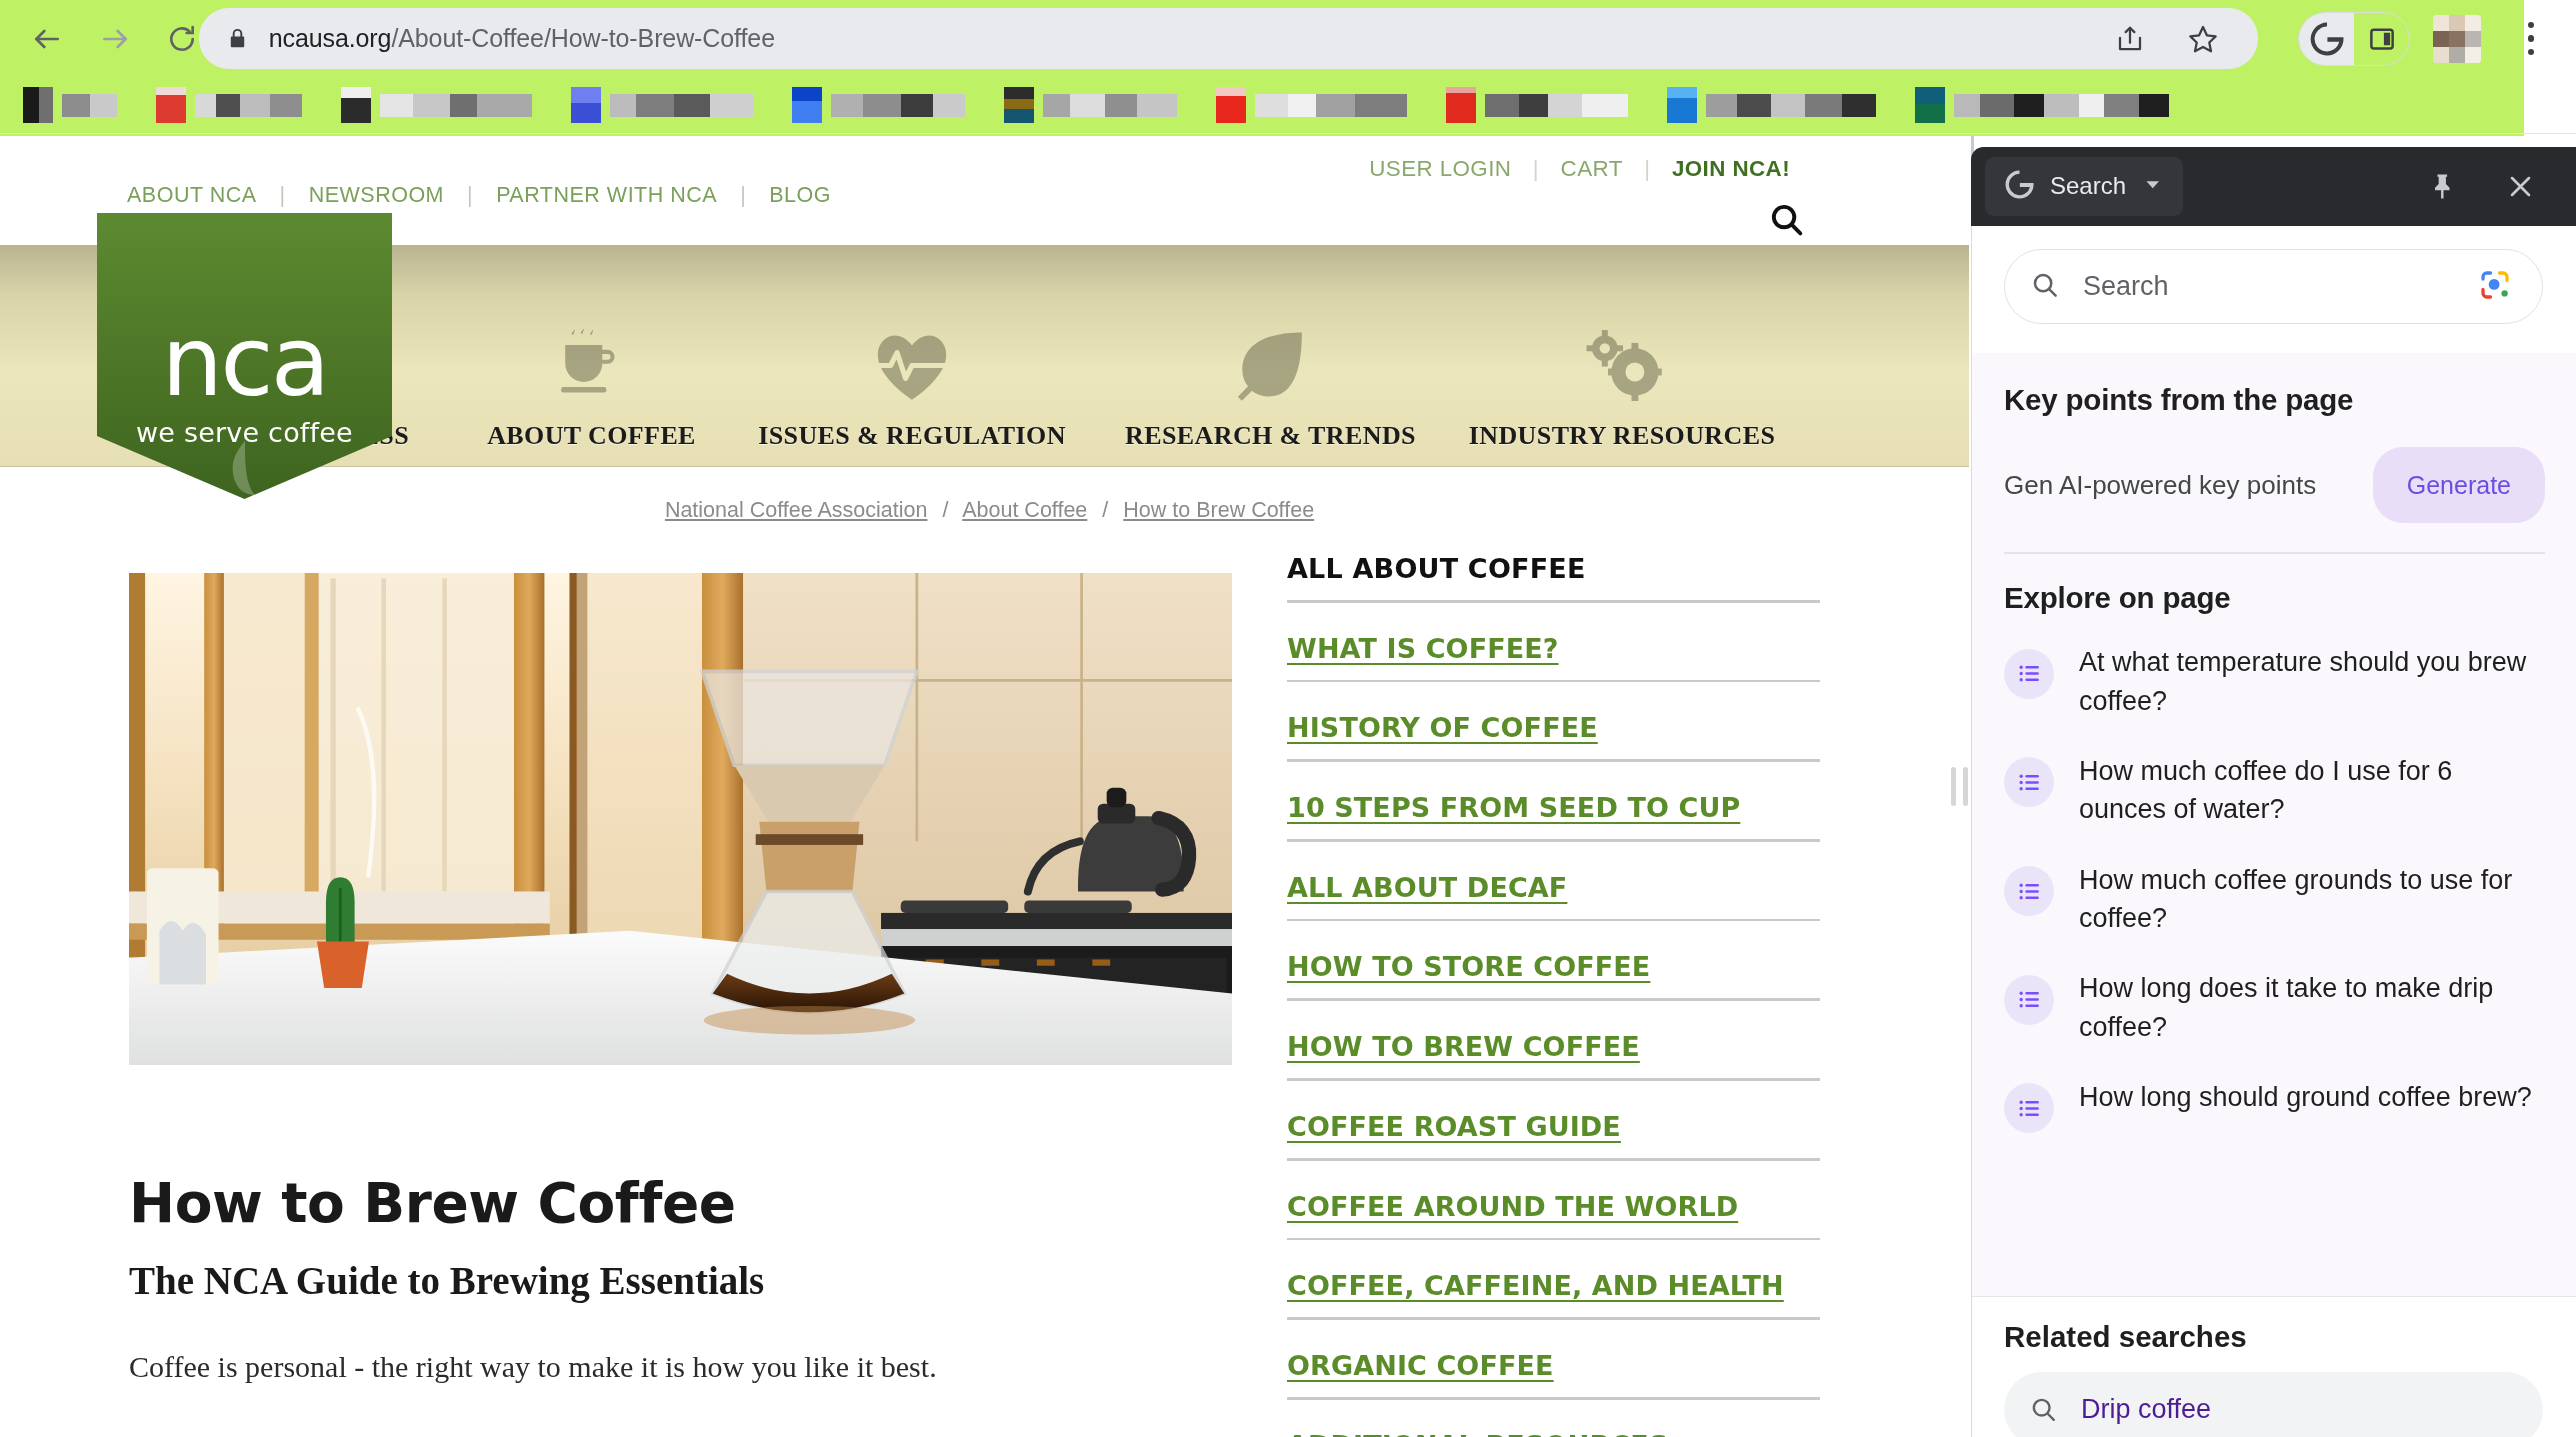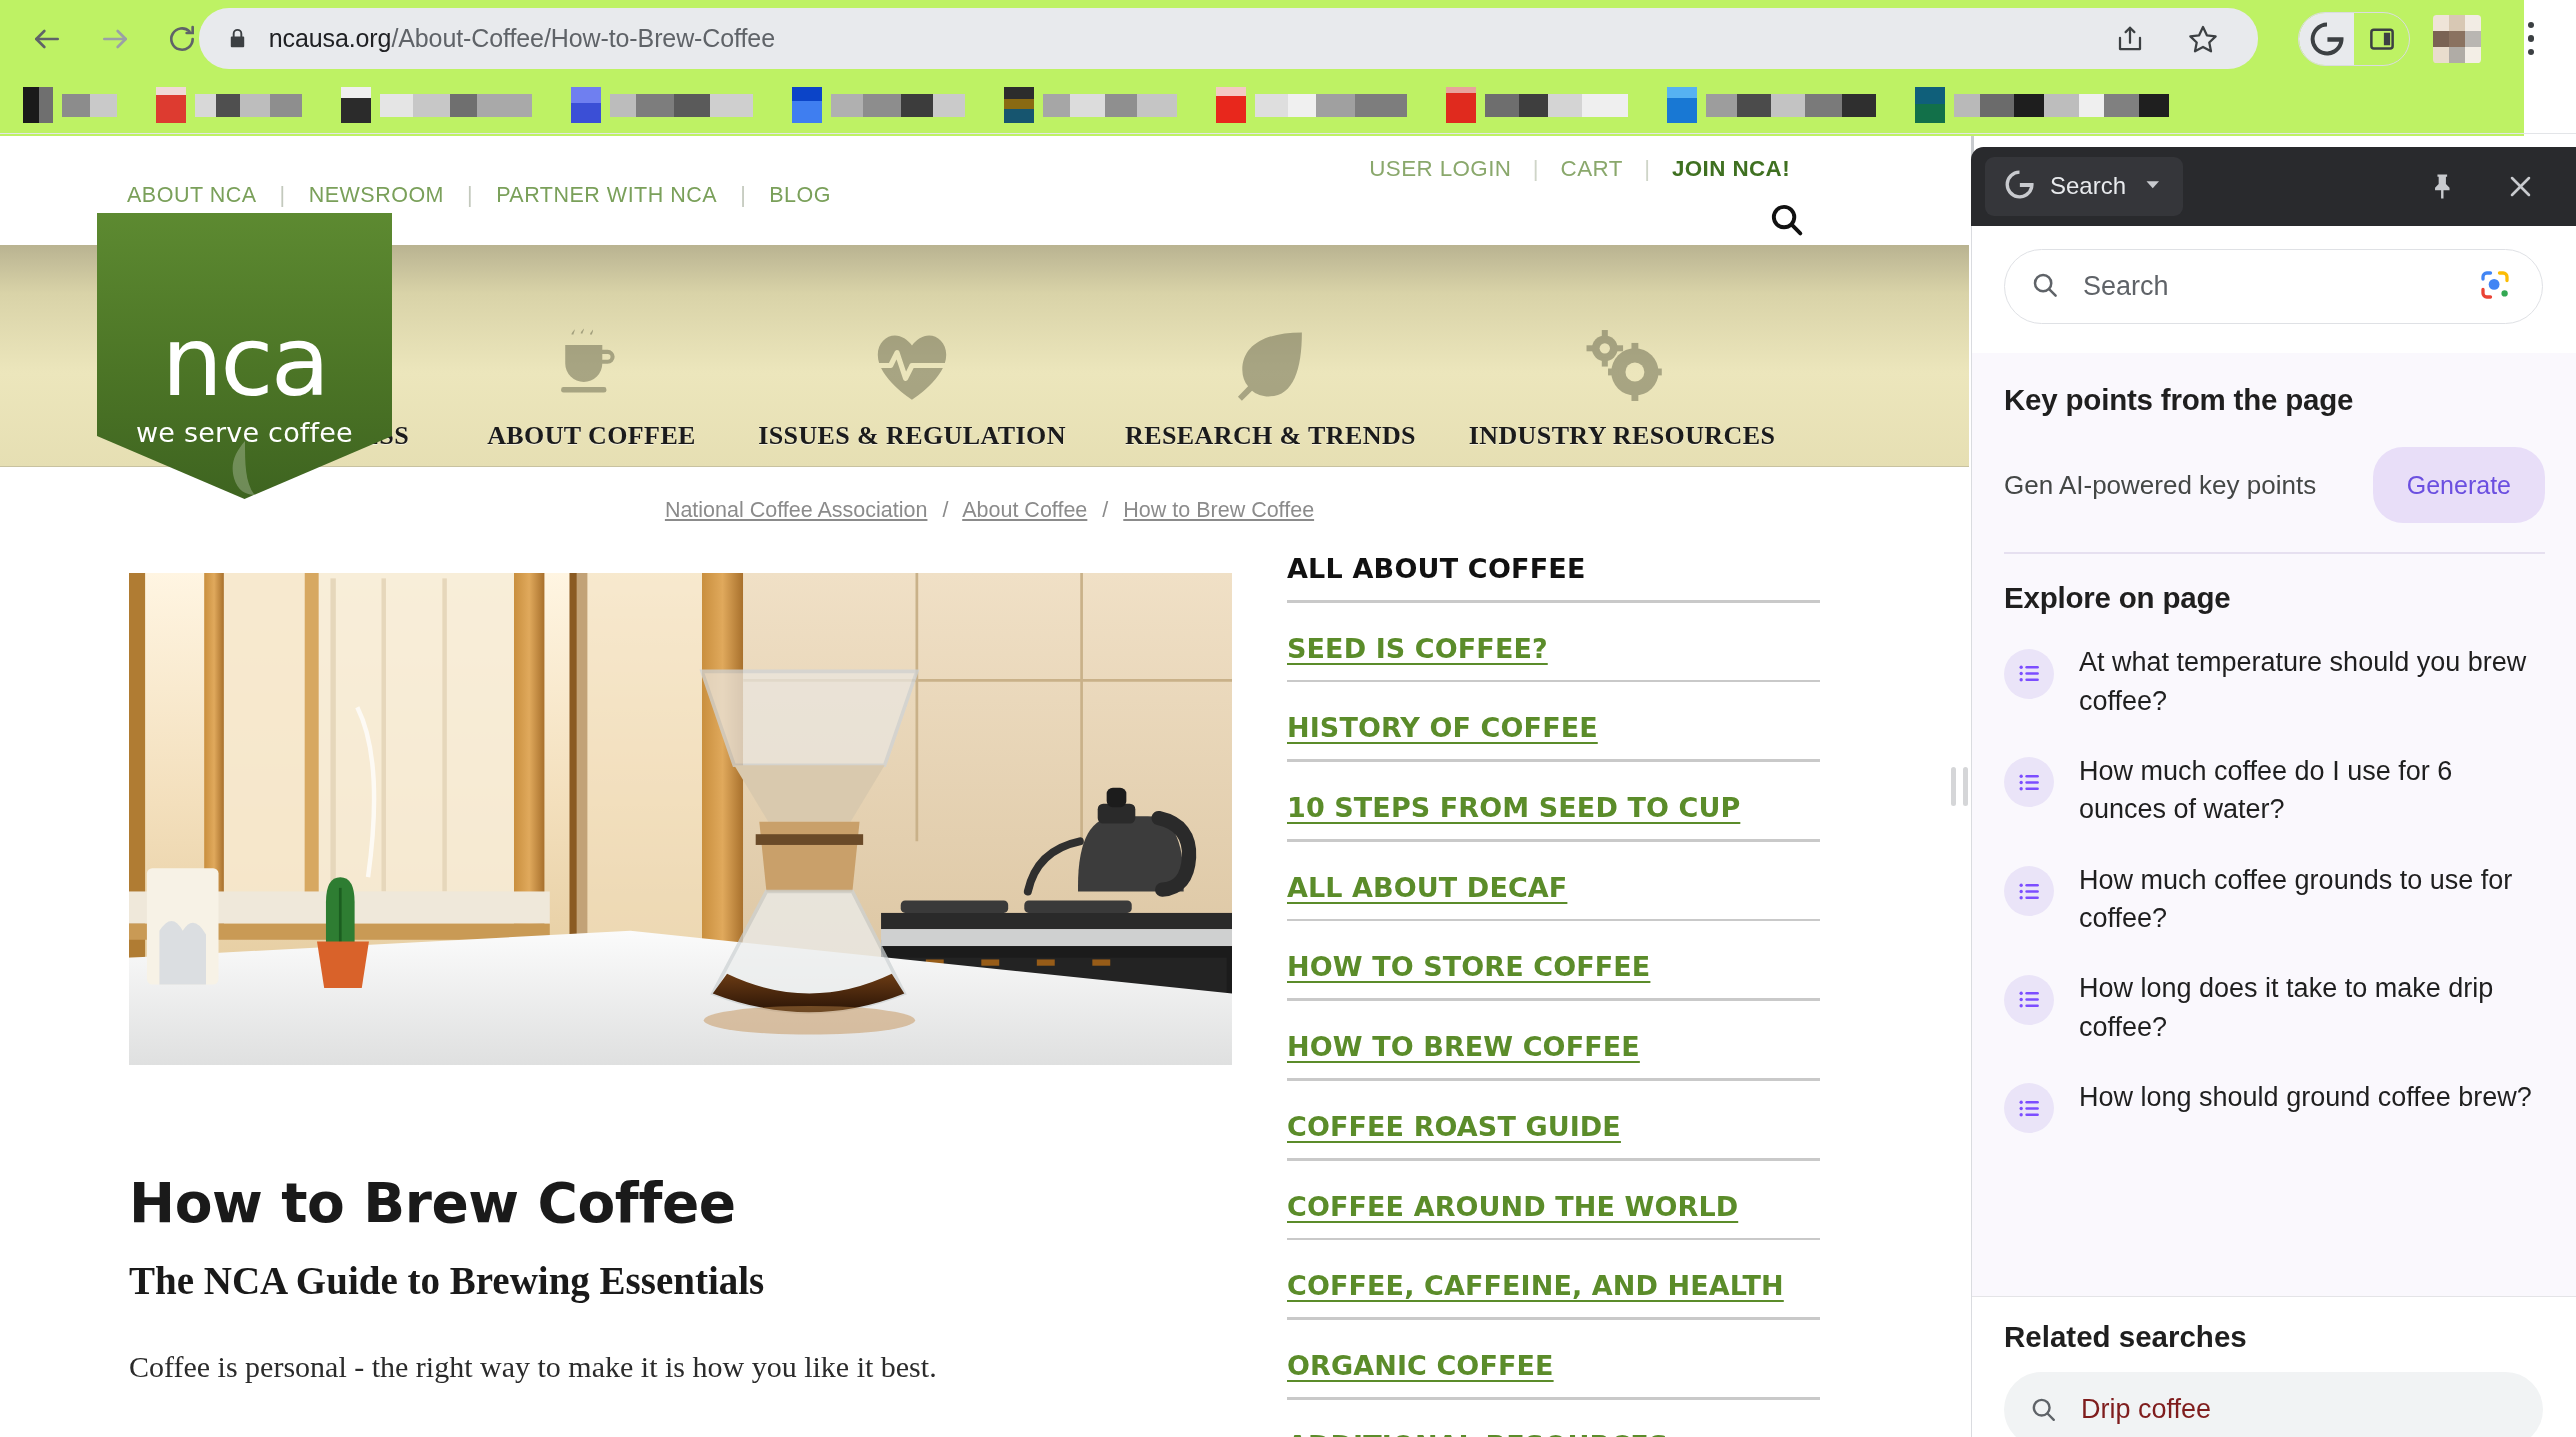--- a/index.html
+++ b/index.html
@@ -253,21 +253,21 @@
 
   .sp-related {
     position: absolute; left: 0; bottom: 0; width: 605px; height: 141px;
     background: #ffffff; border-top: 0.9px solid #e4e4e7;
   }
   .sp-related-title { position: absolute; left: 32px; top: 23px; font-size: 29.5px; font-weight: bold; color: #1f1f1f; }
   .sp-chip {
     position: absolute; left: 32px; top: 75px; width: 539px; height: 75px;
     background: #f1f3f4; border-radius: 38px; display: flex; align-items: center; cursor: pointer;
   }
-  .sp-chip-label { margin-left: 23px; font-size: 27px; color: #7f1d1d; }
+  .sp-chip-label { margin-left: 23px; font-size: 27px; color: #4c1d95; }
 
   .sp-drag-handle {
     position: absolute; left: -23px; top: 50%; transform: translateY(-50%);
     width: 23px; height: 54px; display: flex; align-items: center; justify-content: center; gap: 6.3px;
     z-index: 45; cursor: col-resize;
   }
   .sp-drag-handle i { display: block; width: 5.4px; height: 39px; background: #d5d6d8; border-radius: 2.7px; }
   .sp-edge { position: absolute; left: 0; top: 0; width: 2.7px; height: 1301px; background: #9aa0a6; opacity: .55; }
 </style>
 </head>
@@ -609,21 +609,21 @@
 
       <h1 class="article-h1">How to Brew Coffee</h1>
       <h2 class="article-h2">The NCA Guide to Brewing Essentials</h2>
       <p class="article-p">Coffee is personal - the right way to make it is how you like it best.</p>
     </div>
 
     <div class="aside">
       <div class="aside-title">ALL ABOUT COFFEE</div>
       <div class="aside-rule"></div>
 
-      <a class="aside-link">SEED IS COFFEE?</a>
+      <a class="aside-link">WHAT IS COFFEE?</a>
       <div class="aside-rule"></div>
       <a class="aside-link">HISTORY OF COFFEE</a>
       <div class="aside-rule"></div>
       <a class="aside-link">10 STEPS FROM SEED TO CUP</a>
       <div class="aside-rule"></div>
       <a class="aside-link">ALL ABOUT DECAF</a>
       <div class="aside-rule"></div>
       <a class="aside-link">HOW TO STORE COFFEE</a>
       <div class="aside-rule"></div>
       <a class="aside-link">HOW TO BREW COFFEE</a>

